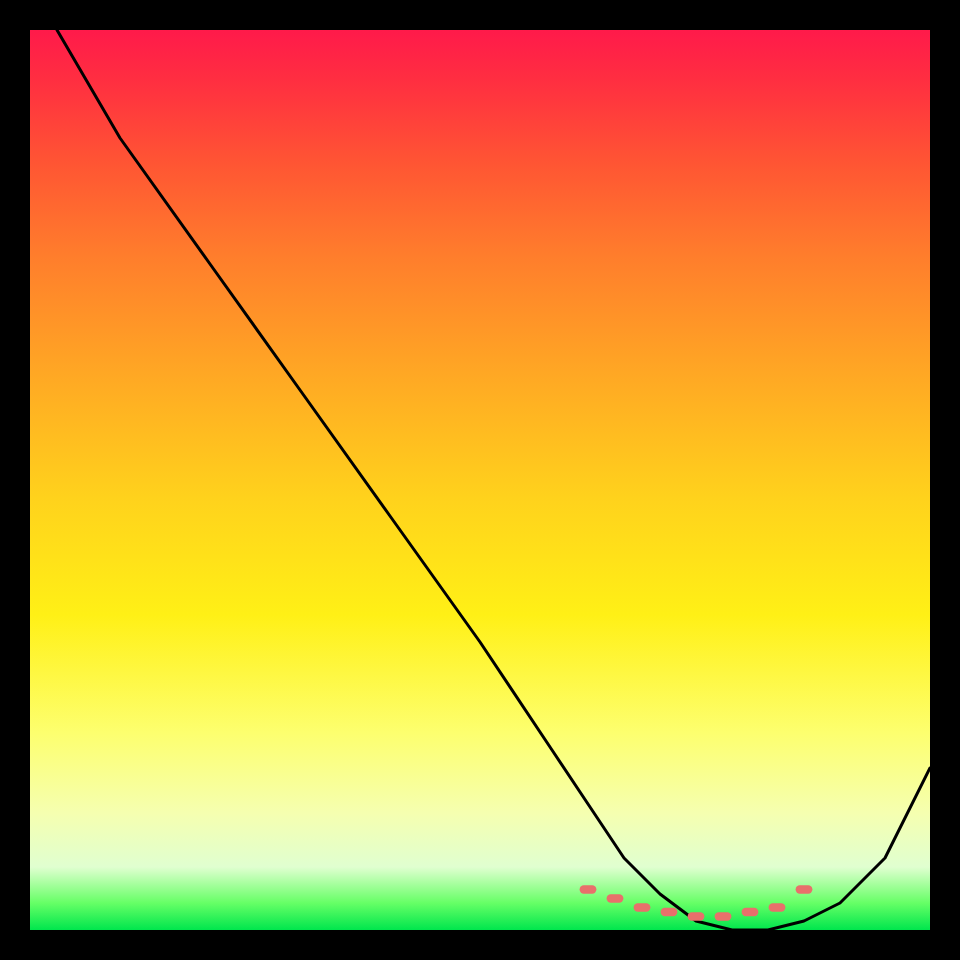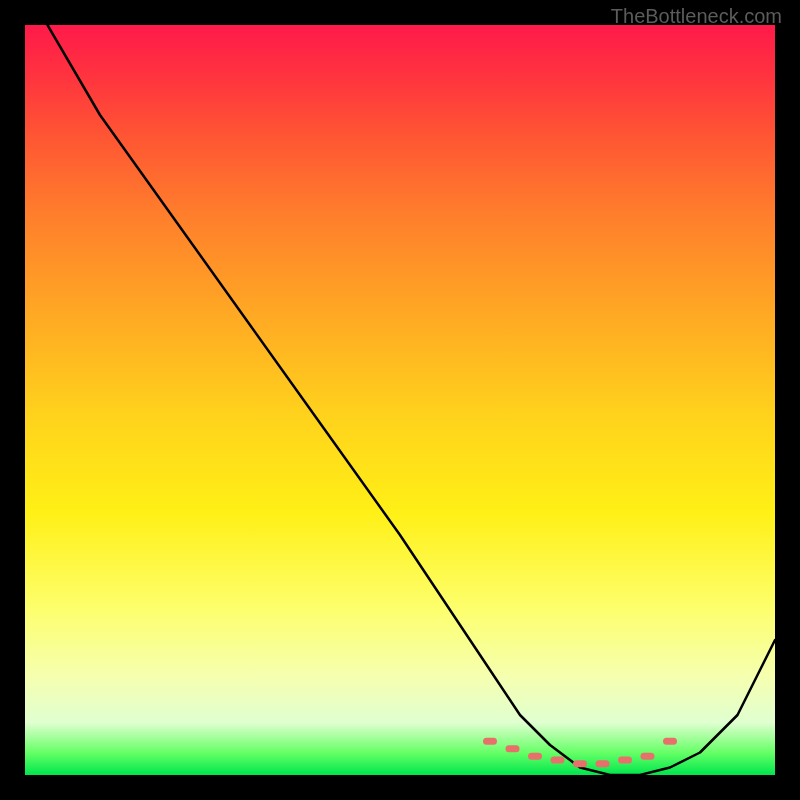--- a/index.html
+++ b/index.html
@@ -52,21 +52,20 @@
     left: 0;
     top: 0;
     width: 750px;
     height: 750px;
   }
 </style>
 </head>
 <body>
 
 <div class="container">
-  <div class="watermark">TheBottleneck.com</div>
   <div class="plot-area">
     <svg class="curve-svg" viewBox="0 0 750 750">
       <g id="curve-group">
           <path d="M22.5 0.0 L75.0 90.0 L150.0 195.0 L225.0 300.0 L300.0 405.0 L375.0 510.0 L435.0 600.0 L465.0 645.0 L495.0 690.0 L525.0 720.0 L555.0 742.5 L585.0 750.0 L615.0 750.0 L645.0 742.5 L675.0 727.5 L712.5 690.0 L750.0 615.0" fill="none" stroke="#000" stroke-width="2.5" stroke-linecap="round" stroke-linejoin="round"></path>
         </g>
       <g id="markers-group">
           <rect x="458.0" y="712.8" width="14" height="7" rx="3.5" fill="#e8706b"></rect>
           <rect x="480.5" y="720.3" width="14" height="7" rx="3.5" fill="#e8706b"></rect>
           <rect x="503.0" y="727.8" width="14" height="7" rx="3.5" fill="#e8706b"></rect>
           <rect x="525.5" y="731.5" width="14" height="7" rx="3.5" fill="#e8706b"></rect>

